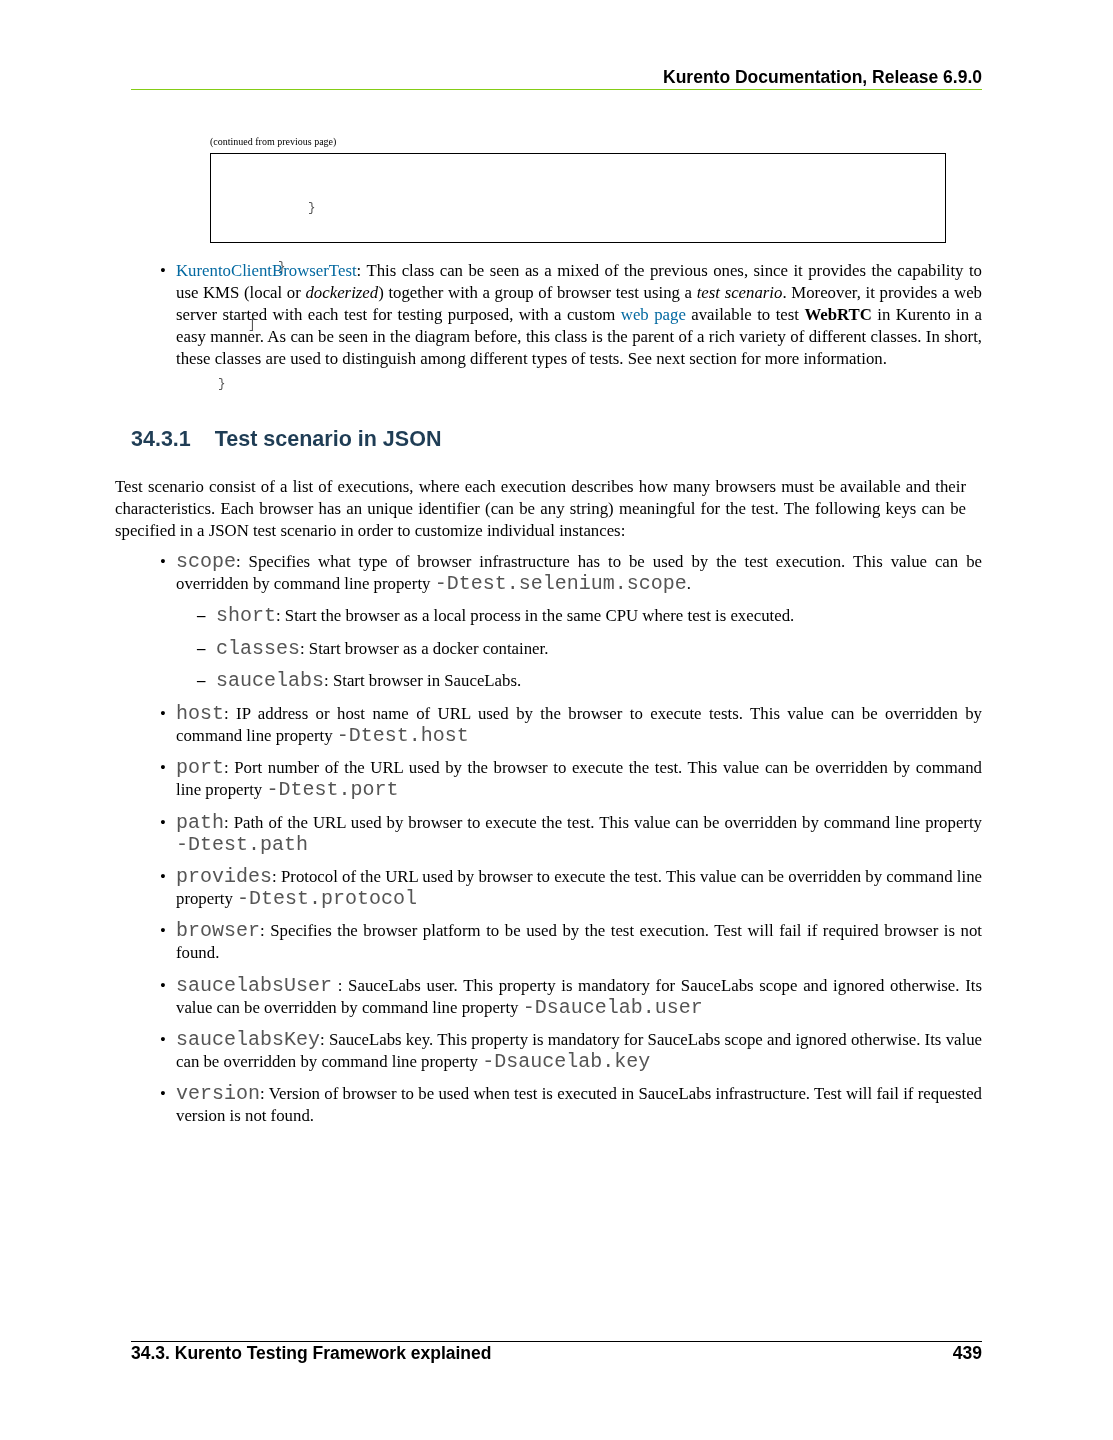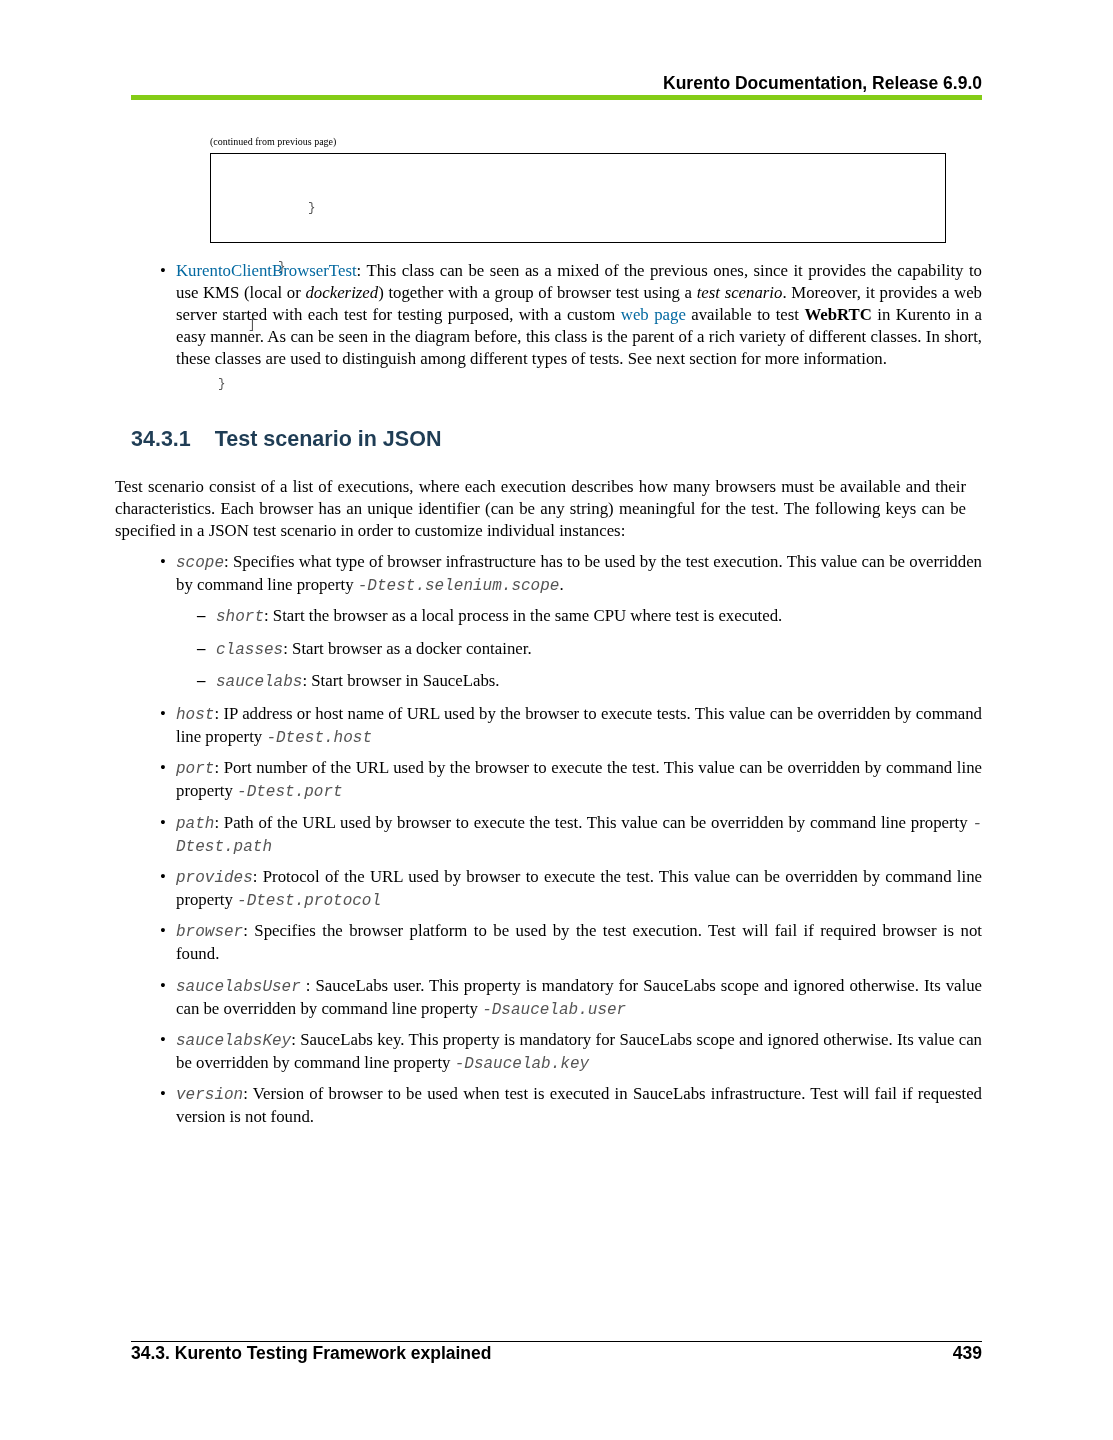--- a/index.html
+++ b/index.html
@@ -1,22 +1,22 @@
 <!DOCTYPE html>
 <html><head>
   <meta charset="utf-8">
   <style>
     html, body { margin: 0; padding: 0; background: #ffffff; }
     body {
       width: 1113px; height: 1440px; position: relative; overflow: hidden;
       font-family: "Liberation Serif", serif; color: #000;
     }
     .header {
-      position: absolute; left: 131px; top: 72px; width: 851px;
-      height: 23px; border-bottom: 5px solid #84cc16;
+      position: absolute; left: 131px; top: 66px; width: 851px;
+      height: 23px; border-bottom: 1px solid #84cc16;
       text-align: right;
       font-family: "Liberation Sans", sans-serif; font-weight: bold; font-size: 17.5px;
       line-height: 22px;
     }
     .continued {
       position: absolute; left: 210px; top: 133px; width: 732px;
       font-size: 10px; line-height: 18px;
     }
     .codebox {
       position: absolute; left: 210px; top: 153px; width: 736px; height: 90px;
@@ -36,21 +36,21 @@
       position: absolute; left: -16px; top: 0;
     }
     .dash-block {
       position: absolute; left: 216px; width: 766px;
     }
     .dash-block .dash {
       position: absolute; left: -19px; top: 0; font-weight: bold;
     }
     .link { color: #0369a1; }
     .code {
-      font-family: "Liberation Mono", monospace; font-size: 16px; color: #555; font-style: italic;
+      font-family: "Liberation Mono", monospace; font-size: 20px; color: #555;
     }
     .h3 {
       position: absolute; left: 131px; top: 425px;
       font-family: "Liberation Sans", sans-serif; font-weight: bold; font-size: 21.5px;
       color: #1f3d55; line-height: 28px;
     }
     .h3 .num { margin-right: 24px; }
     .para {
       position: absolute; left: 115px; width: 851px; top: 476px;
     }

